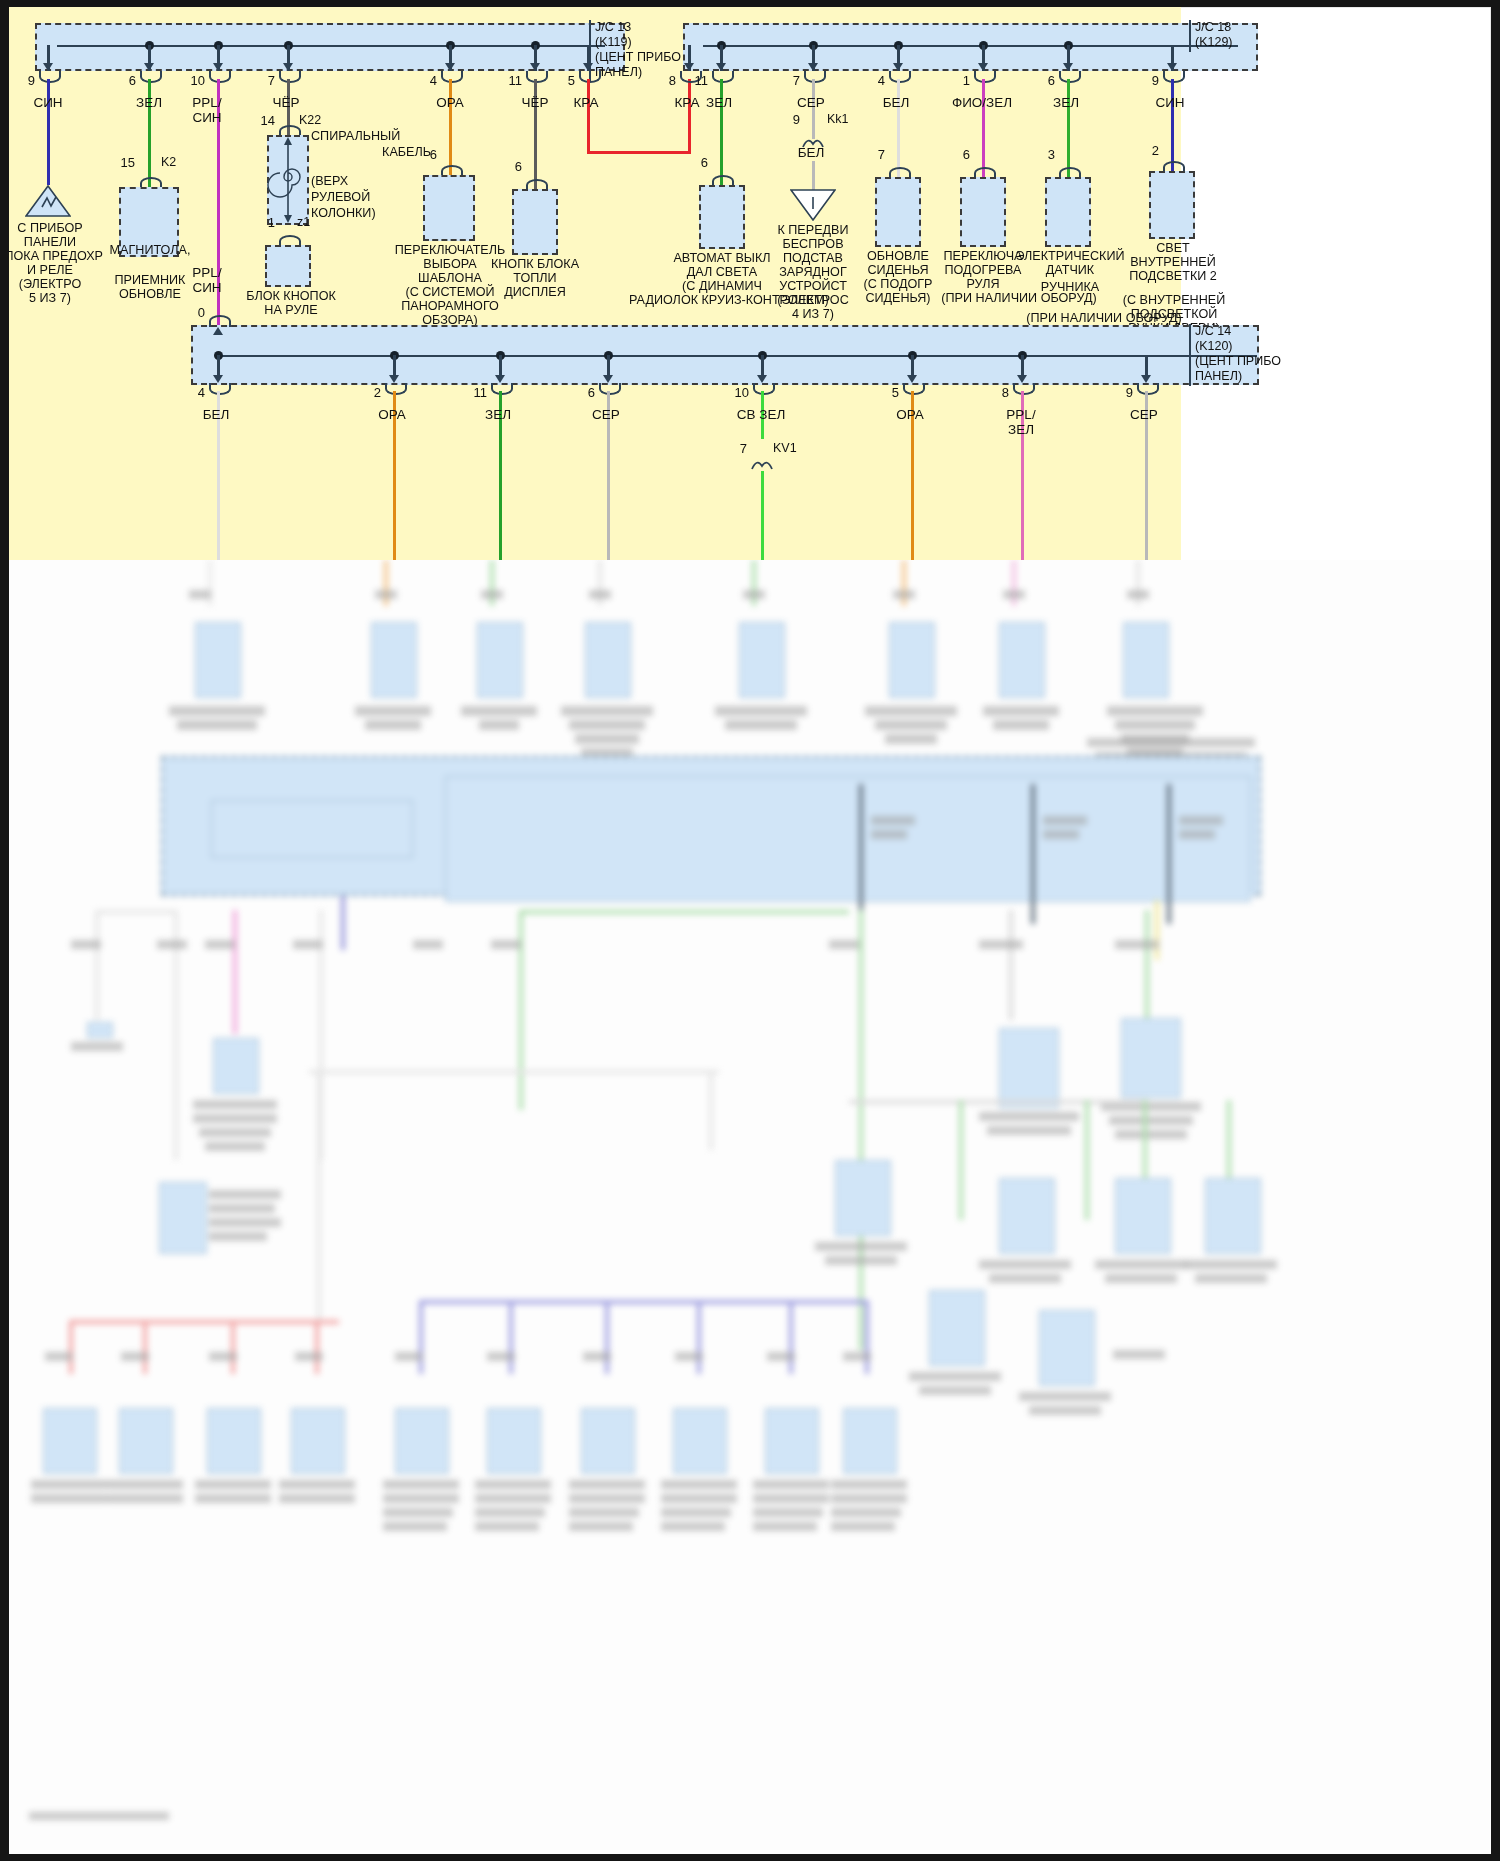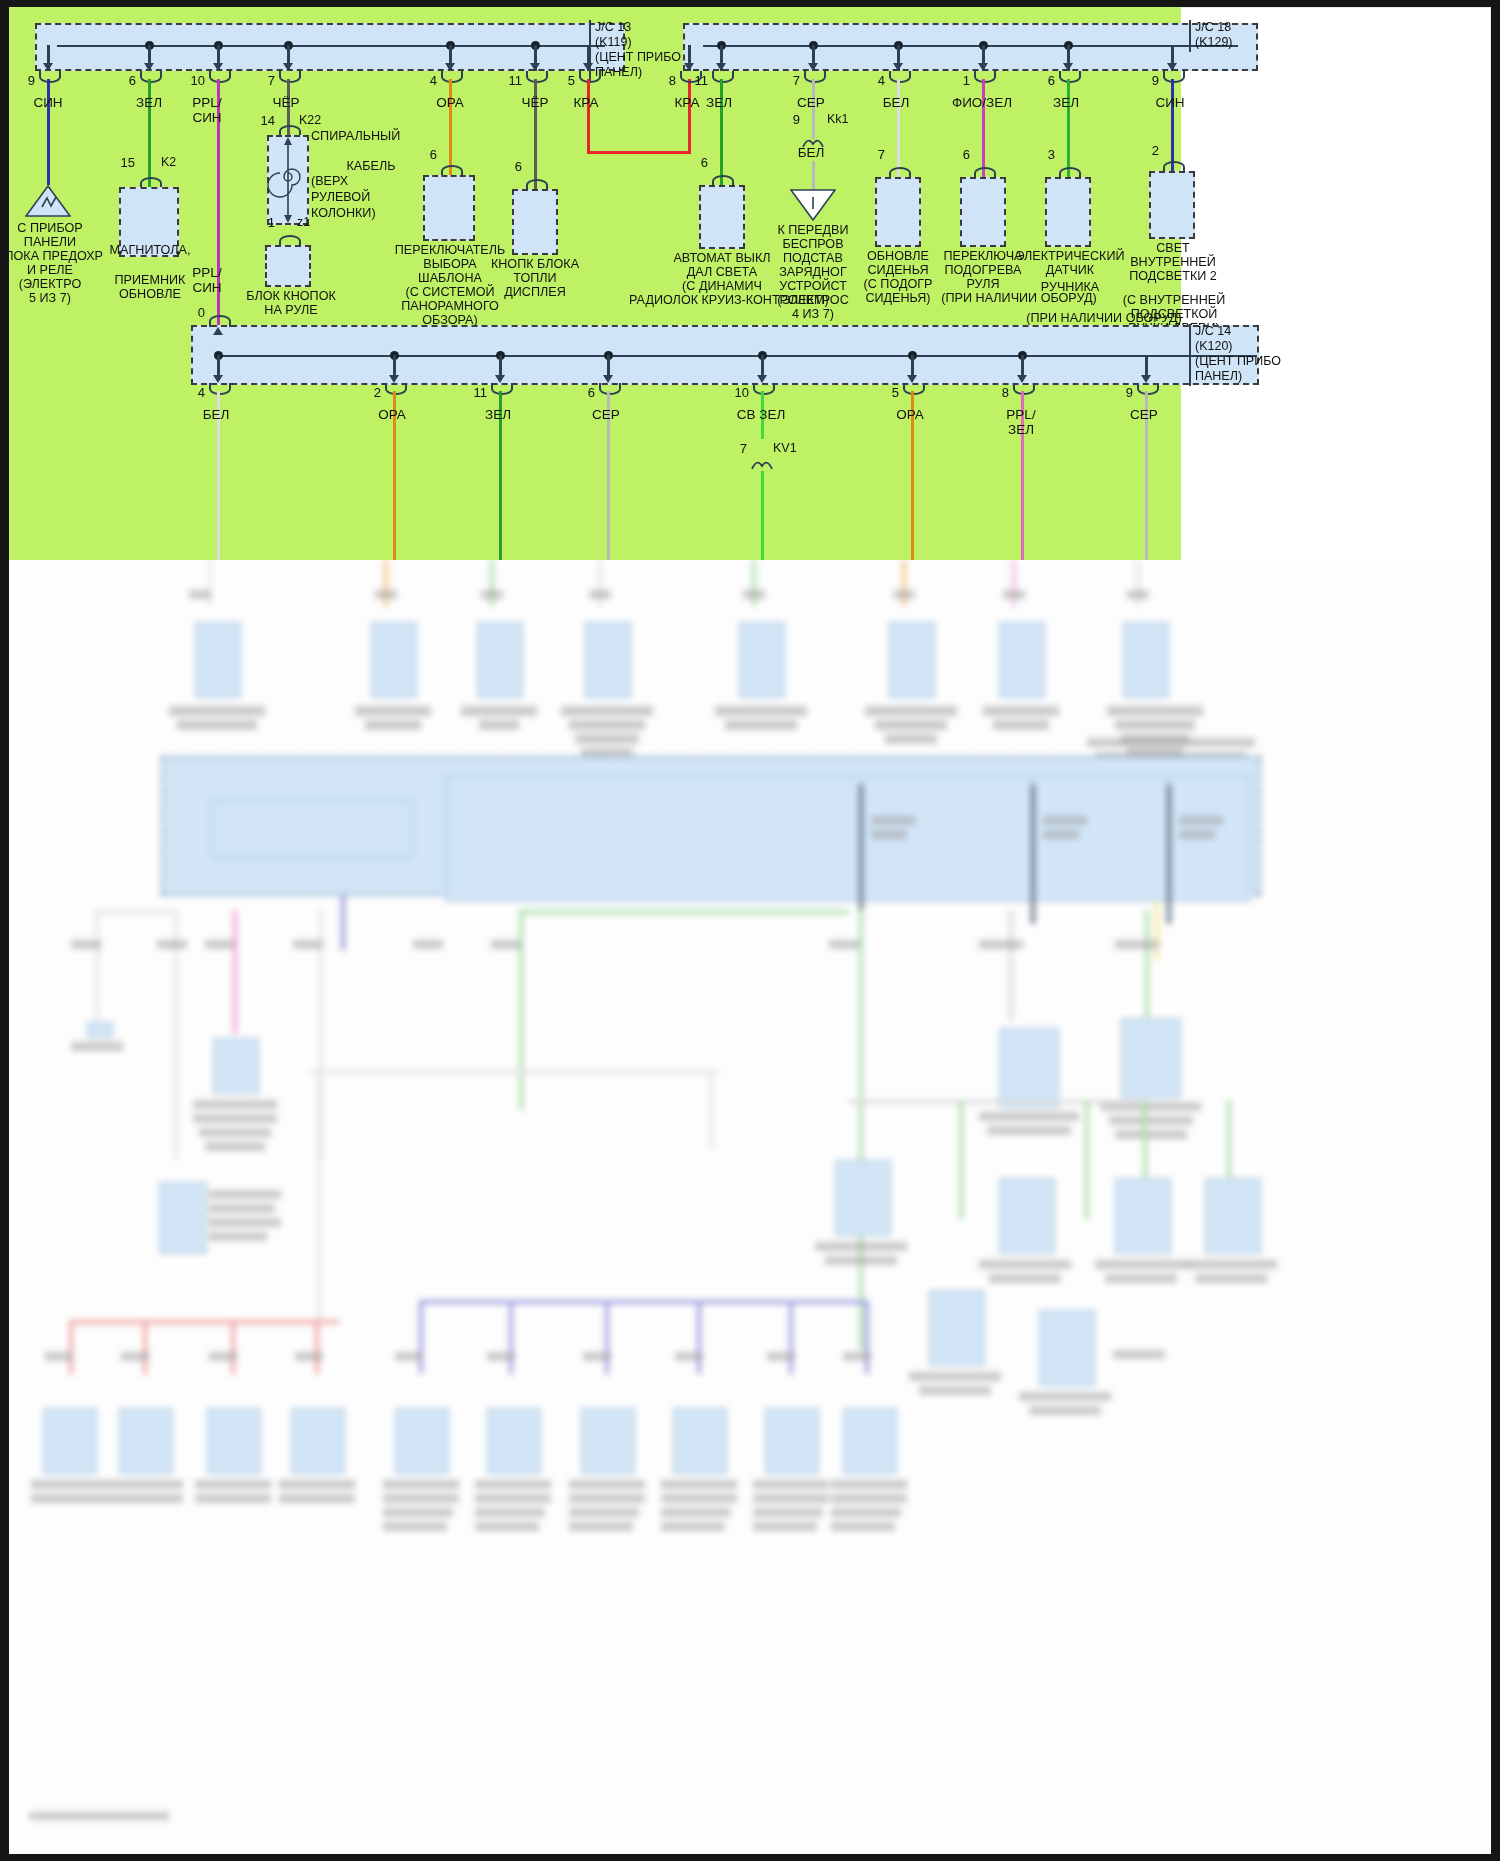--- a/index.html
+++ b/index.html
@@ -8,21 +8,21 @@
 
   
   .frame-border{position:absolute;left:0;top:0;width:1500px;height:1861px;
     border-left:9px solid #151515;border-right:9px solid #151515;
     border-top:7px solid #151515;border-bottom:7px solid #151515;
     box-sizing:border-box;pointer-events:none;}
   .frame-inner{position:absolute;left:9px;top:7px;width:1482px;height:1847px;background:#ffffff;
     box-shadow:inset 0 0 0 1px #e8e8e8;}
 
   
-  .sheet{position:absolute;left:9px;top:7px;width:1172px;height:553px;background:#bef264;}
+  .sheet{position:absolute;left:9px;top:7px;width:1172px;height:553px;background:#fef9c3;}
 
   
   .jc{position:absolute;background:#cfe4f7;border:2.5px dashed #3a3a3a;box-sizing:border-box;}
   .jc-inner-line{position:absolute;background:#2d4154;height:2px;}
   .jc-label{position:absolute;font-size:12.5px;color:#111;line-height:14.5px;white-space:pre;}
   .jc-label-bar{position:absolute;width:2px;background:#2d4154;}
 
   
   .wire{position:absolute;width:3px;}
   .wire-h{position:absolute;height:3px;}
@@ -137,21 +137,21 @@
     <div class="comp" style="left:258px;top:128px;width:42px;height:90px;"></div>
     <div style="position:absolute;left:257px;top:128px;width:44px;height:90px;">
       <svg width="44" height="90" viewBox="0 0 44 90">
         <line x1="22" y1="4" x2="22" y2="84" stroke="#2d4154" stroke-width="1.6"></line>
         <polygon points="22,2 18,10 26,10" fill="#2d4154"></polygon>
         <polygon points="22,88 18,80 26,80" fill="#2d4154"></polygon>
         <path d="M22,38 m0,0 a4,4 0 1,1 -4,4 a8,8 0 1,1 8,8 a12,12 0 1,1 -12,-12" fill="none" stroke="#2d4154" stroke-width="1.4"></path>
       </svg>
     </div>
     <div class="comp-cap" style="left:302px;top:122px;width:120px;text-align:left;">СПИРАЛЬНЫЙ</div>
-    <div class="comp-cap" style="left:302px;top:152px;width:120px;text-align:center;">КАБЕЛЬ</div>
+    <div class="comp-cap" style="left:302px;top:138px;width:120px;text-align:right;">КАБЕЛЬ</div>
     <div class="comp-cap" style="left:302px;top:167px;width:120px;text-align:left;">(ВЕРХ</div>
     <div class="comp-cap" style="left:302px;top:183px;width:120px;text-align:left;">РУЛЕВОЙ</div>
     <div class="comp-cap" style="left:302px;top:199px;width:120px;text-align:left;">КОЛОНКИ)</div>
     <div class="pin" style="left:246px;top:208px;width:20px;">1</div>
     <div class="jc-label" style="left:288px;top:208px;">z1</div>
     <div class="cup-up" style="left:270px;top:228px;"></div>
     <div class="comp" style="left:256px;top:238px;width:46px;height:42px;"></div>
     <div class="comp-cap" style="left:222px;top:282px;width:120px;">БЛОК КНОПОК</div>
     <div class="comp-cap" style="left:222px;top:296px;width:120px;">НА РУЛЕ</div>
 

